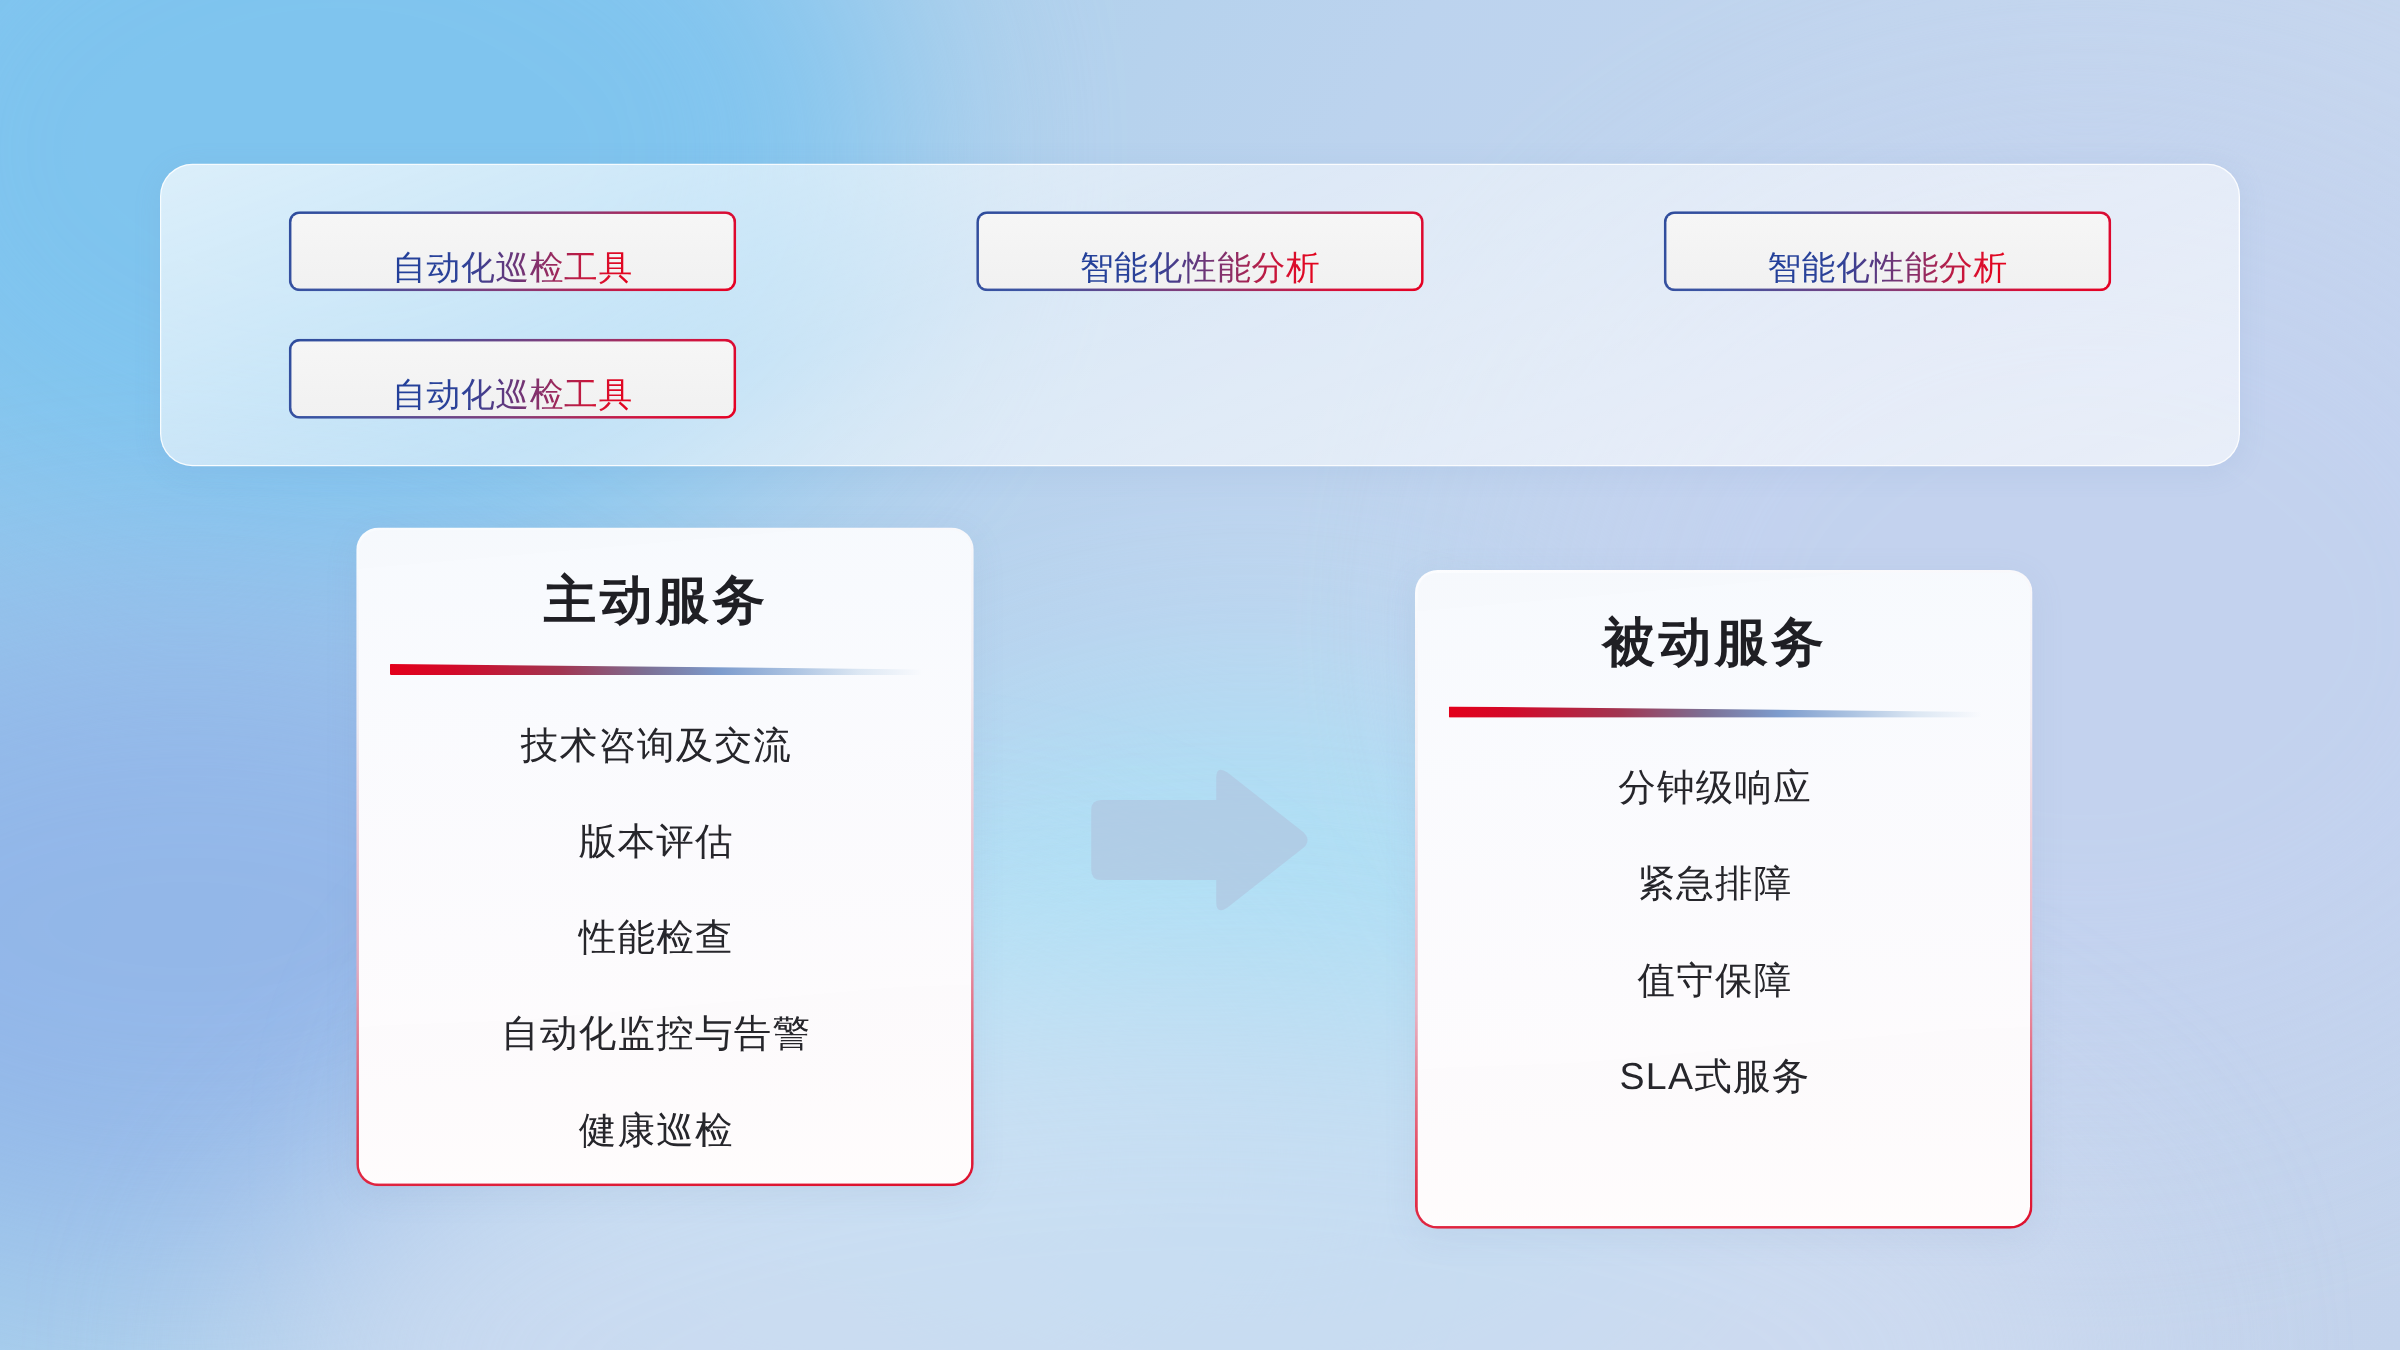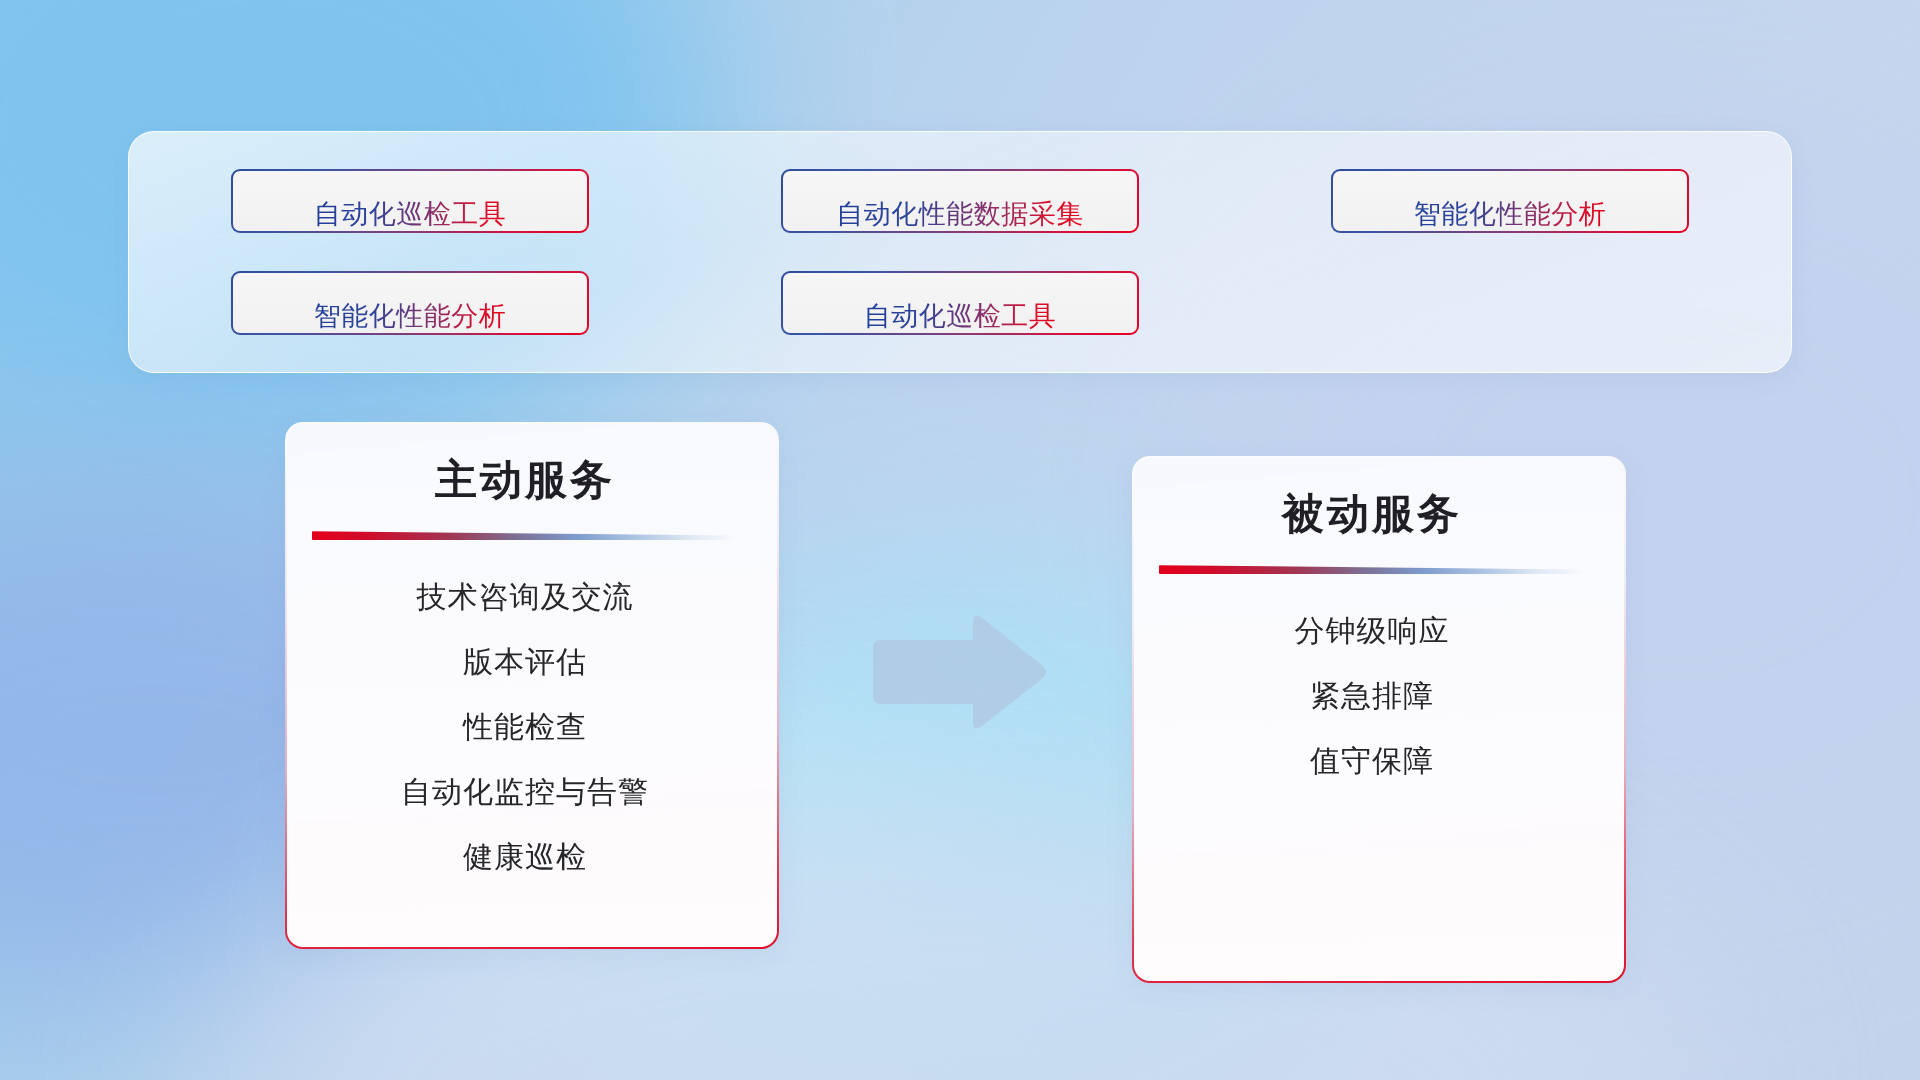--- a/index.html
+++ b/index.html
@@ -169,21 +169,21 @@
       #adc4e2 76%,
       #dce7f3 88%,
       rgba(235,242,249,0) 100%);
     clip-path: polygon(0 0, 100% 48%, 100% 100%, 0 100%);
     border-radius: 1px;
   }
   .svc-items {
     margin-top: 34px;
     display: flex;
     flex-direction: column;
-    gap: 20px;
+    gap: 32px;
   }
   .svc-item {
     text-align: center;
     font-size: 30px;
     font-weight: 400;
     color: #26262b;
     letter-spacing: 1px;
     line-height: 1.5;
   }
 
@@ -210,23 +210,20 @@
   <div class="blob blob-white-bottom"></div>
 </div>
 
 <div id="tag-panel">
   <div class="tag-grid">
 
     <div class="tag-pill">
       <span class="tag-label">自动化巡检工具</span>
     </div>
 
-    <div class="tag-pill">
-      <span class="tag-label">自动化性能数据采集</span>
-    </div>
 
     <div class="tag-pill">
       <span class="tag-label">智能化性能分析</span>
     </div>
 
     <div class="tag-pill">
       <span class="tag-label">智能化性能分析</span>
     </div>
 
     <div class="tag-pill">
@@ -255,14 +252,15 @@
   </svg>
 </div>
 
 <div class="svc-card" id="card-reactive">
   <div class="svc-title">被动服务</div>
   <div class="svc-divider"></div>
   <div class="svc-items">
     <div class="svc-item">分钟级响应</div>
     <div class="svc-item">紧急排障</div>
     <div class="svc-item">值守保障</div>
+    <div class="svc-item">SLA式服务</div>
   </div>
 </div>
 
 </body></html>

